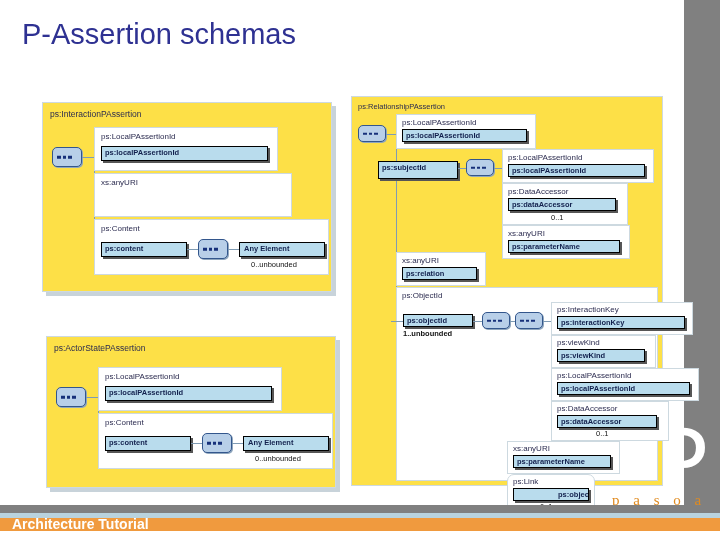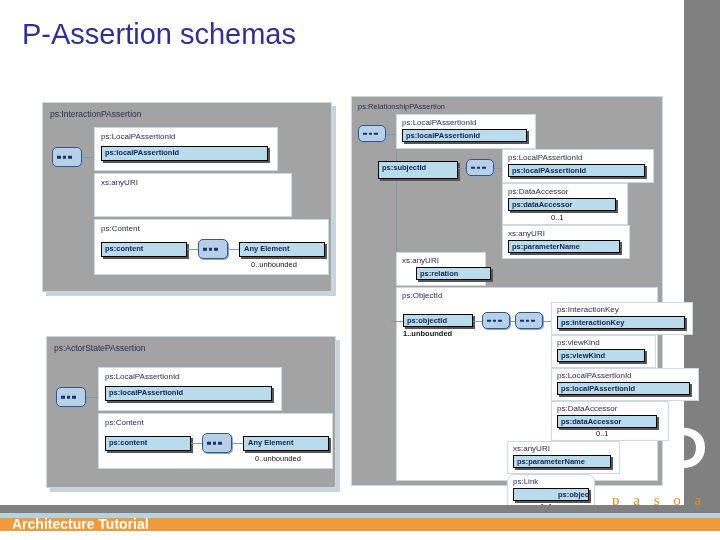--- a/index.html
+++ b/index.html
@@ -45,21 +45,21 @@
   }
   .footer-text{
     position:absolute;left:12px;top:518px;height:13px;line-height:13px;
     color:#ffffff;font-size:14px;font-weight:bold;
     font-family:"Liberation Sans", sans-serif;
     white-space:nowrap;
   }
   
   .diagram{
     position:absolute;
-    background:#a3a3a3;
+    background:#fde047;
     border:1px solid #cdd9e0;
     box-sizing:border-box;
   }
   .diag-shadow{
     position:absolute;background:#c8d3da;
   }
   .grp{
     position:absolute;
     background:#ffffff;
     border:1px solid #cdd9e0;
@@ -233,21 +233,21 @@
     <div class="card" style="left:48px;top:29px;">0..1</div>
   </div>
 
   <div class="grp" style="left:150px;top:128px;width:128px;height:34px;">
     <div class="grp-label" style="left:5px;top:3px;">xs:anyURI</div>
     <div class="elem" style="left:5px;top:14px;width:112px;height:13px;">ps:parameterName</div>
   </div>
 
   <div class="grp" style="left:44px;top:155px;width:90px;height:34px;">
     <div class="grp-label" style="left:5px;top:3px;">xs:anyURI</div>
-    <div class="elem" style="left:19px;top:14px;width:75px;height:13px;">ps:relation</div>
+    <div class="elem" style="left:5px;top:14px;width:75px;height:13px;">ps:relation</div>
   </div>
 
   <div class="grp" style="left:44px;top:190px;width:262px;height:194px;">
     <div class="grp-label" style="left:5px;top:3px;">ps:ObjectId</div>
 
     <div class="conn connh" style="left:-6px;top:33px;width:12px;"></div>
     <div class="elem" style="left:6px;top:26px;width:70px;height:13px;">ps:objectId</div>
     <div class="card" style="left:6px;top:41px;font-weight:bold;">1..unbounded</div>
 
     <div class="conn connh" style="left:76px;top:33px;width:9px;"></div>

